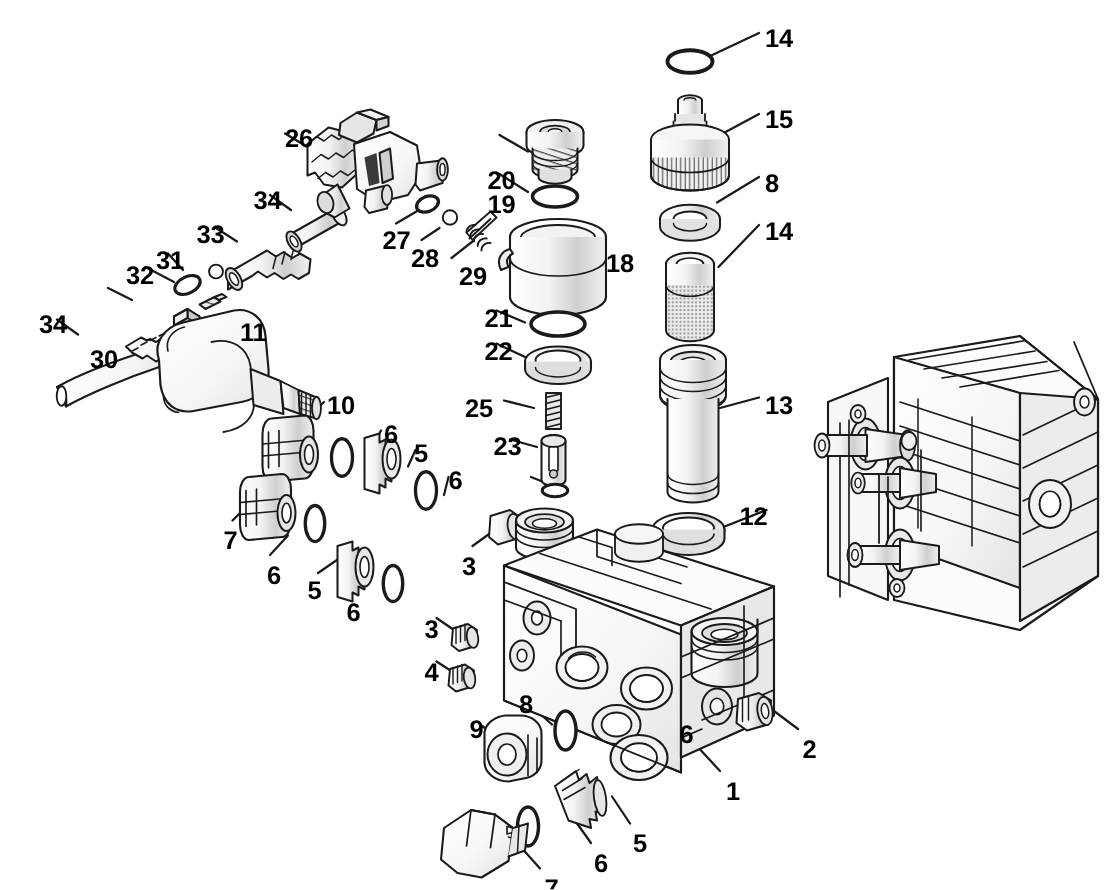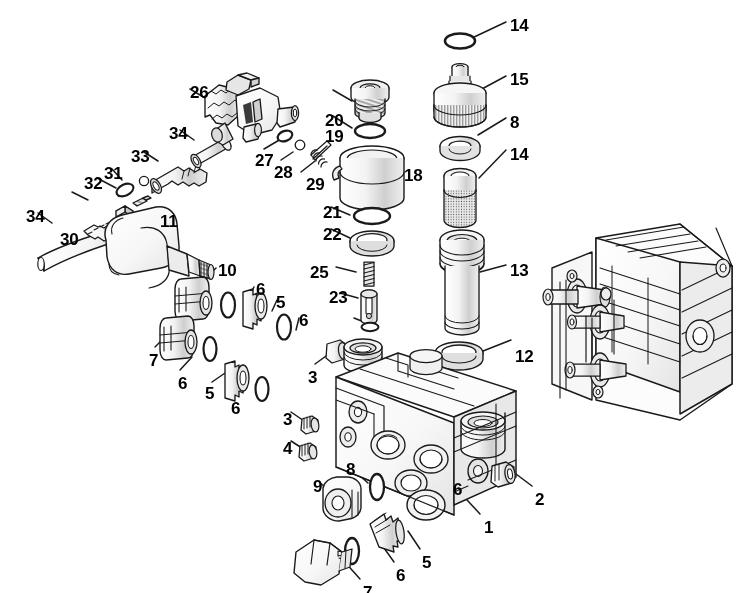--- a/index.html
+++ b/index.html
@@ -674,21 +674,21 @@
       <div class="lbl" style="left: 178px; top: 375px;">6</div>
       <div class="lbl" style="left: 231px; top: 400px;">6</div>
       <div class="lbl" style="left: 453px; top: 481px;">6</div>
       <div class="lbl" style="left: 396px; top: 567px;">6</div>
       <div class="lbl" style="left: 149px; top: 352px;">7</div>
       <div class="lbl" style="left: 363px; top: 584px;">7</div>
       <div class="lbl" style="left: 346px; top: 461px;">8</div>
       <div class="lbl" style="left: 313px; top: 478px;">9</div>
       <div class="lbl" style="left: 218px; top: 262px;">10</div>
       <div class="lbl" style="left: 160px; top: 213px;">11</div>
-      <div class="lbl" style="left: 515px; top: 336px; margin-top: 12px;">12</div>
+      <div class="lbl" style="left: 493px; top: 336px;">12</div>
       <div class="lbl" style="left: 510px; top: 262px;">13</div>
       <div class="lbl" style="left: 510px; top: 146px;">14</div>
       <div class="lbl" style="left: 510px; top: 71px;">15</div>
       <div class="lbl" style="left: 510px; top: 114px;">8</div>
       <div class="lbl" style="left: 510px; top: 17px;">14</div>
       <div class="lbl" style="left: 404px; top: 167px;">18</div>
       <div class="lbl" style="left: 325px; top: 86px; margin-top: 42px;">19</div>
       <div class="lbl" style="left: 325px; top: 112px;">20</div>
       <div class="lbl" style="left: 323px; top: 204px;">21</div>
       <div class="lbl" style="left: 323px; top: 226px;">22</div>

